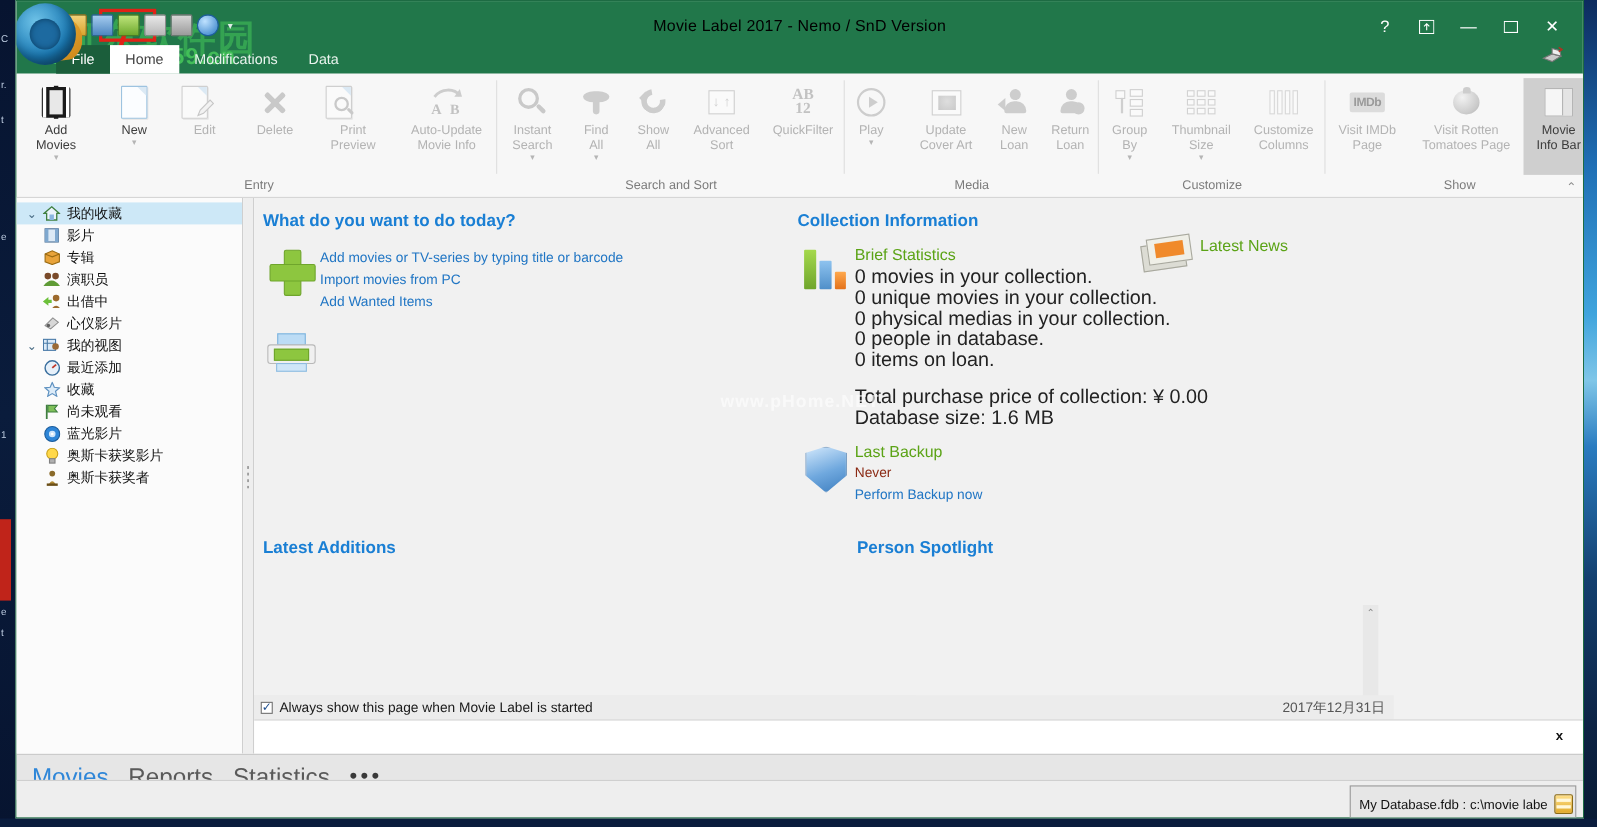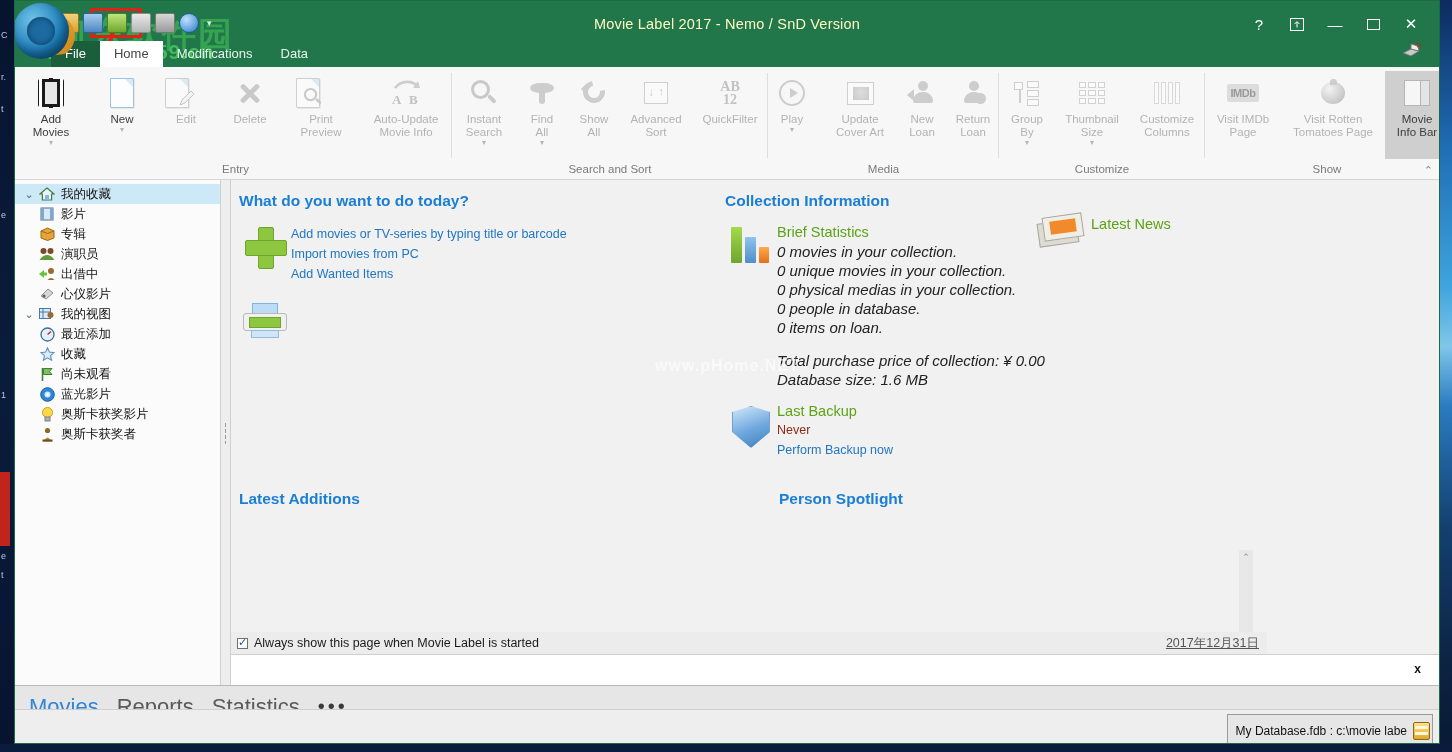--- a/index.html
+++ b/index.html
@@ -20,21 +20,21 @@
                  #2a7cc0 54%,#13406f 70%,#0d2344 88%,#081a33 100%); }
   #desktop-bottom { position:absolute; left:0; bottom:0; width:1452px; height:8px; background:#0a1c3d; }
 
   
   #app-window { position:absolute; left:14px; top:0px; width:1426px; height:744px;
      background:#f2f2f2; border:1px solid #1d6b43; overflow:hidden; }
 
   
   #titlebar { position:relative; height:66px; background:#21774a; }
   #title-text { position:absolute; left:0; right:0; top:15px; text-align:center;
-     color:#fef9c3; font-size:14.5px; letter-spacing:.2px; }
+     color:#000000; font-size:14.5px; letter-spacing:.2px; }
   #winbtns { position:absolute; right:10px; top:10px; display:flex; gap:2px; }
   #winbtns .wb { width:36px; height:26px; display:flex; align-items:center; justify-content:center;
      color:#ffffff; font-size:15px; cursor:default; }
 
   
   #qat { position:absolute; left:44px; top:12px; display:flex; align-items:center; gap:4px; z-index:6;}
   #qat .qicon { width:20px; height:20px; border-radius:2px; position:relative; }
   #qat .caret { color:#dfeee6; font-size:9px; margin-left:4px; }
 
   
@@ -86,34 +86,34 @@
   #splitter .grip { position:absolute; left:3px; top:50%; transform:translateY(-50%);
       width:3px; height:22px; background-image: radial-gradient(#9a9a9a 40%, transparent 41%);
       background-size:3px 6px; }
 
   #main { flex:1; background:#f1f1f1; position:relative; overflow:hidden; }
   .sect-title { color:#1a7fd4; font-size:15.5px; font-weight:bold; }
   .wrow { display:flex; margin-top:10px; }
   .wicon { width:52px; min-height:44px; display:flex; align-items:flex-start; justify-content:center; padding-top:3px; }
   .wtxt .h { color:#5ba316; font-size:14.5px; margin-bottom:2px; }
   .wtxt a { display:block; color:#2176c4; font-size:12.5px; line-height:20px; text-decoration:none; cursor:pointer; }
-  .wtxt .plain { color:#222; font-size:15px; line-height:19px;font-style:italic; }
+  .wtxt .plain { color:#222; font-size:18px; line-height:19px; }
   .wtxt .never { color:#8b2a14; font-size:12.5px; line-height:19px; }
 
   #col-left { position:absolute; left:8px; top:12px; width:470px; }
   #col-right { position:absolute; left:494px; top:12px; width:420px; }
   #col-news { position:absolute; left:800px; top:30px; width:260px; display:flex; }
   #lower-left { position:absolute; left:8px; top:310px; }
   #lower-right { position:absolute; left:548px; top:310px; }
 
   #vscroll { position:absolute; right:186px; top:370px; width:14px; height:88px; background:#e8e8e8; }
   #vscroll .arw { text-align:center; font-size:9px; color:#8a8a8a; padding-top:2px; }
   #date-strip { position:absolute; left:0; right:172px; bottom:31px; height:22px;
       background:#ececec; }
-  #date-strip .d { position:absolute; right:8px; top:3px; font-size:12.5px; color:#555;text-decoration:underline; }
+  #date-strip .d { position:absolute; right:8px; top:3px; font-size:12.5px; color:#555; }
   #chk-bar { position:absolute; left:0; bottom:31px; width:602px; height:22px; background:#ececec;
       display:flex; align-items:center; padding-left:6px; }
   #chk-bar .cb { width:11px; height:11px; border:1px solid #707070; background:#fff;
       margin-right:6px; position:relative; }
   #chk-bar .cb:after { content:"✓"; position:absolute; left:0px; top:-3px; font-size:11px; color:#1f4f8f; }
   #chk-bar .ct { font-size:12.5px; color:#1a1a1a; }
 
   
   #white-strip { position:absolute; left:0; right:0; bottom:0; height:31px; background:#ffffff;
      border-top:1px solid #cfcfcf; }

